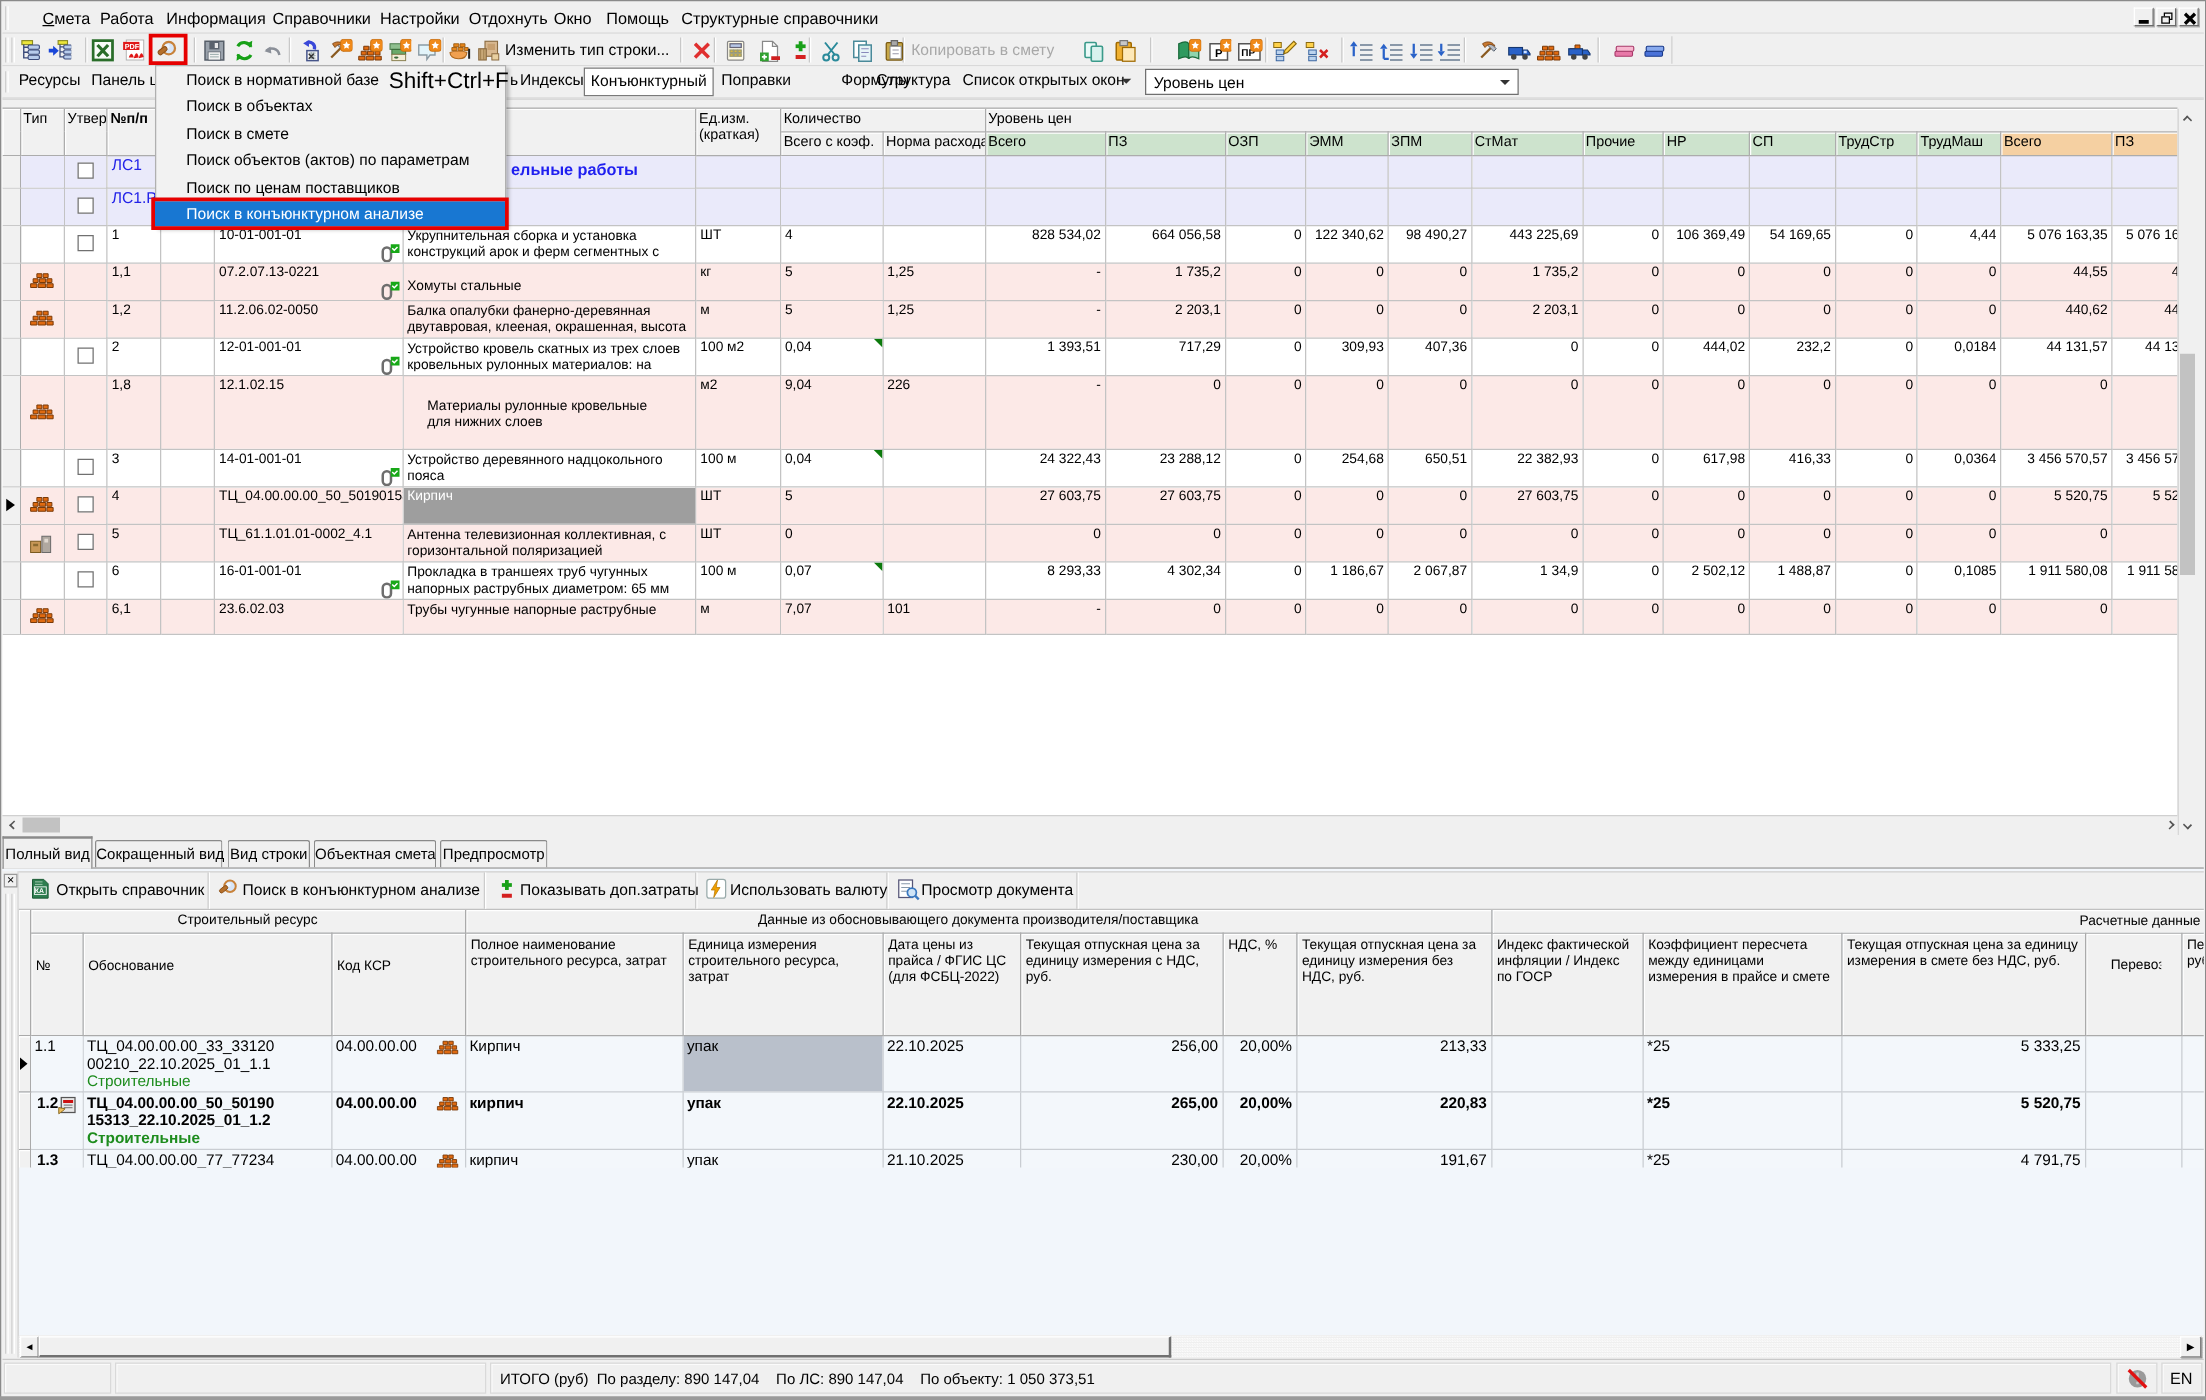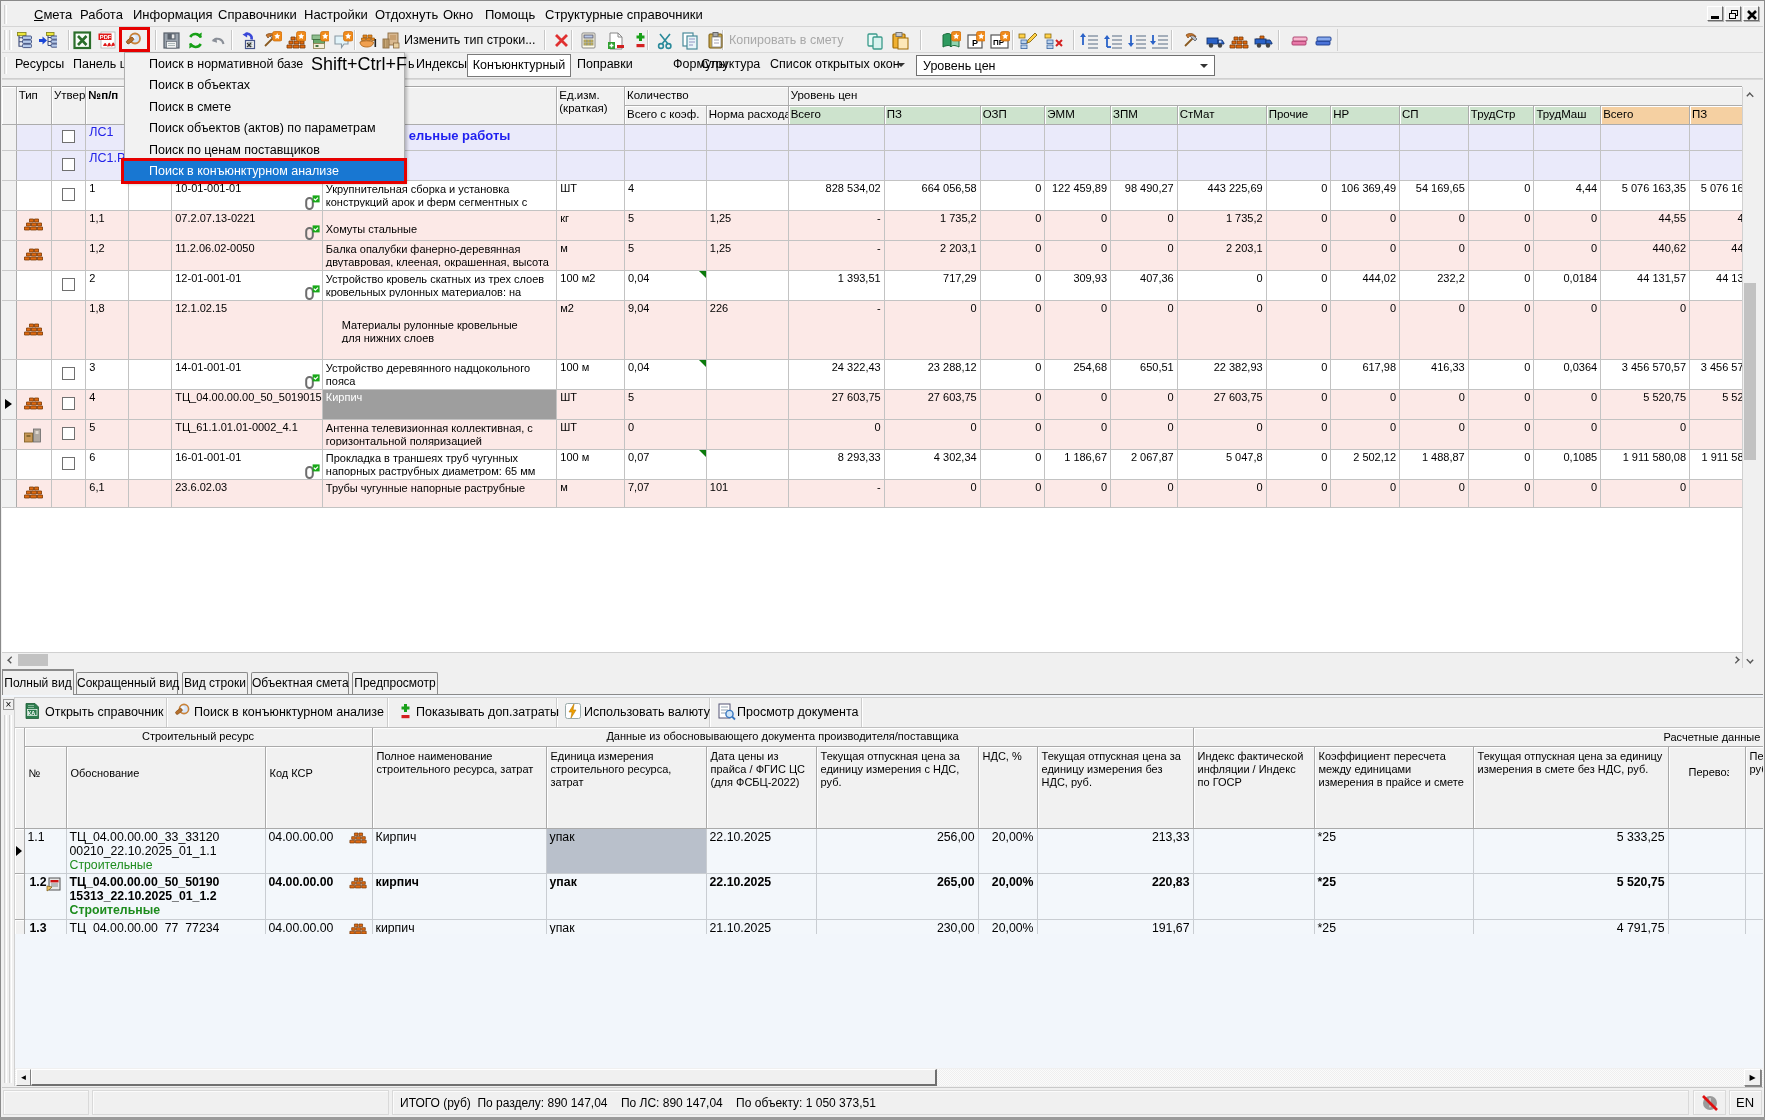--- a/index.html
+++ b/index.html
@@ -446,21 +446,21 @@
             </span></td>
 <td class="" style="padding:0;">
             <div style="height:26px;overflow:hidden;white-space:normal;line-height:13px;padding:2px 3px;">Укрупнительная сборка и установка конструкций арок и ферм сегментных с</div>
           </td>
 <td class="">ШТ</td>
 <td class="" style="position:relative;">4</td>
 <td class=""></td>
 <td class="num" style="">828 534,02</td>
 <td class="num" style="">664 056,58</td>
 <td class="num" style="">0</td>
-<td class="num" style="">122 459,89</td>
+<td class="num" style="">122 340,62</td>
 <td class="num" style="">98 490,27</td>
 <td class="num" style="">443 225,69</td>
 <td class="num" style="">0</td>
 <td class="num" style="">106 369,49</td>
 <td class="num" style="">54 169,65</td>
 <td class="num" style="">0</td>
 <td class="num" style="">4,44</td>
 <td class="num" style="">5 076 163,35</td>
 <td class="num" style="padding-right:1px;">5 076 163,35</td>
 </tr>
@@ -731,21 +731,21 @@
             <div style="height:26px;overflow:hidden;white-space:normal;line-height:13px;padding:2px 3px;">Прокладка в траншеях труб чугунных напорных раструбных диаметром: 65 мм</div>
           </td>
 <td class="">100 м</td>
 <td class="" style="position:relative;">0,07<span style="position:absolute;right:0;top:0;width:0;height:0;border-left:7px solid transparent;border-top:7px solid #0c7a0c;"></span></td>
 <td class=""></td>
 <td class="num" style="">8 293,33</td>
 <td class="num" style="">4 302,34</td>
 <td class="num" style="">0</td>
 <td class="num" style="">1 186,67</td>
 <td class="num" style="">2 067,87</td>
-<td class="num" style="">5 047,8</td>
+<td class="num" style="">1 34,9</td>
 <td class="num" style="">0</td>
 <td class="num" style="">2 502,12</td>
 <td class="num" style="">1 488,87</td>
 <td class="num" style="">0</td>
 <td class="num" style="">0,1085</td>
 <td class="num" style="">1 911 580,08</td>
 <td class="num" style="padding-right:1px;">1 911 580,08</td>
 </tr>
 <tr style="height:28px;">
 <td style="background:#f1f1f1;border-right:1px solid #acacac;border-bottom:1px solid #c9c9c9;position:relative;padding:0;"></td>

